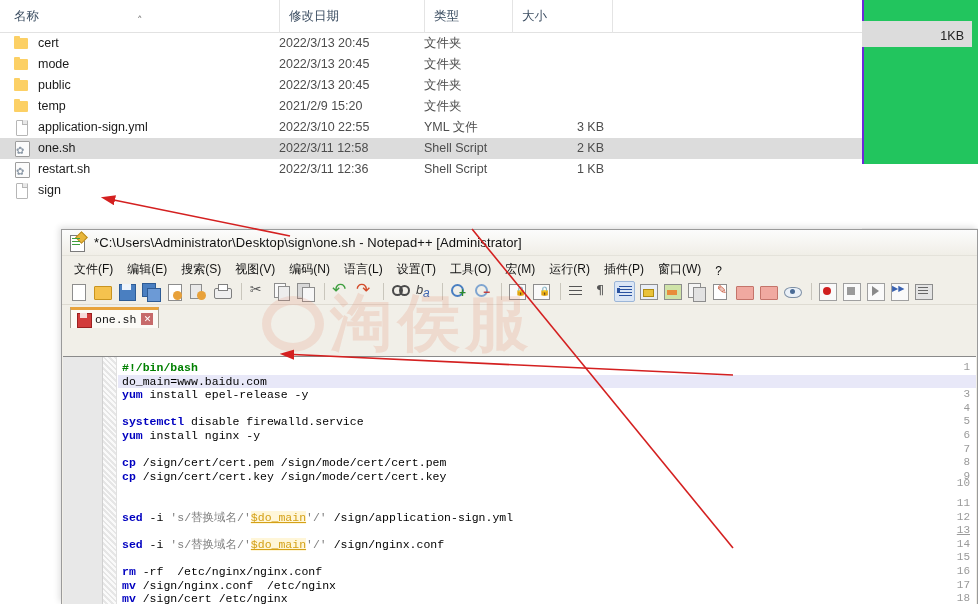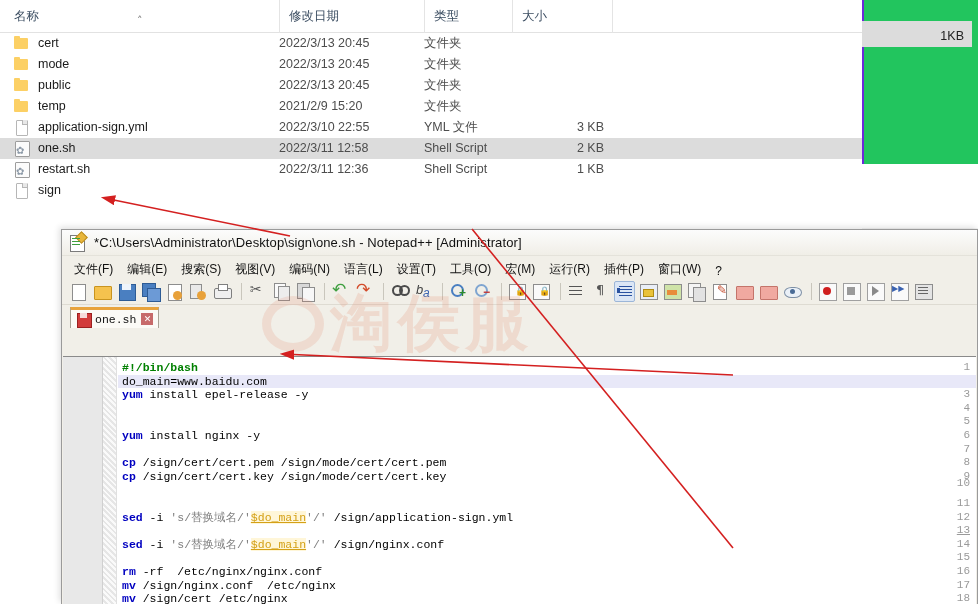--- a/index.html
+++ b/index.html
@@ -455,20 +455,21 @@
           <div class="ln" style="top: 194.4px;">15</div>
           <div class="ln" style="top: 208px;">16</div>
           <div class="ln" style="top: 221.6px;">17</div>
           <div class="ln" style="top: 235.2px;">18</div>
         </div>
       <div class="code-area" id="code-area">
           <div class="cl" style="top: 4px;"><span class="cmt">#!/bin/bash</span></div>
           <div class="hl-row" style="top: 17.6px;"></div>
           <div class="cl" style="top: 17.6px;"><span class="pln">do_main=www.baidu.com</span></div>
           <div class="cl" style="top: 31.2px;"><span class="kw">yum</span><span class="pln"> install epel-release -y</span></div>
+          <div class="cl" style="top: 58.4px;"><span class="kw">systemctl</span><span class="pln"> disable firewalld.service</span></div>
           <div class="cl" style="top: 72px;"><span class="kw">yum</span><span class="pln"> install nginx -y</span></div>
           <div class="cl" style="top: 85.6px;"></div>
           <div class="cl" style="top: 112.8px;"><span class="kw">cp</span><span class="pln"> /sign/cert/cert.key /sign/mode/cert/cert.key</span></div>
           <div class="cl" style="top: 99.2px;"><span class="kw">cp</span><span class="pln"> /sign/cert/cert.pem /sign/mode/cert/cert.pem</span></div>
           <div class="cl" style="top: 126.4px;"></div>
           <div class="cl" style="top: 140px;"></div>
           <div class="cl" style="top: 153.6px;"><span class="kw">sed</span><span class="pln"> -i </span><span class="str">'s/替换域名/'</span><span class="var">$do_main</span><span class="str">'/'</span><span class="pln"> /sign/application-sign.yml</span></div>
           <div class="cl" style="top: 167.2px;"></div>
           <div class="cl" style="top: 180.8px;"><span class="kw">sed</span><span class="pln"> -i </span><span class="str">'s/替换域名/'</span><span class="var">$do_main</span><span class="str">'/'</span><span class="pln"> /sign/nginx.conf</span></div>
           <div class="cl" style="top: 194.4px;"></div>

